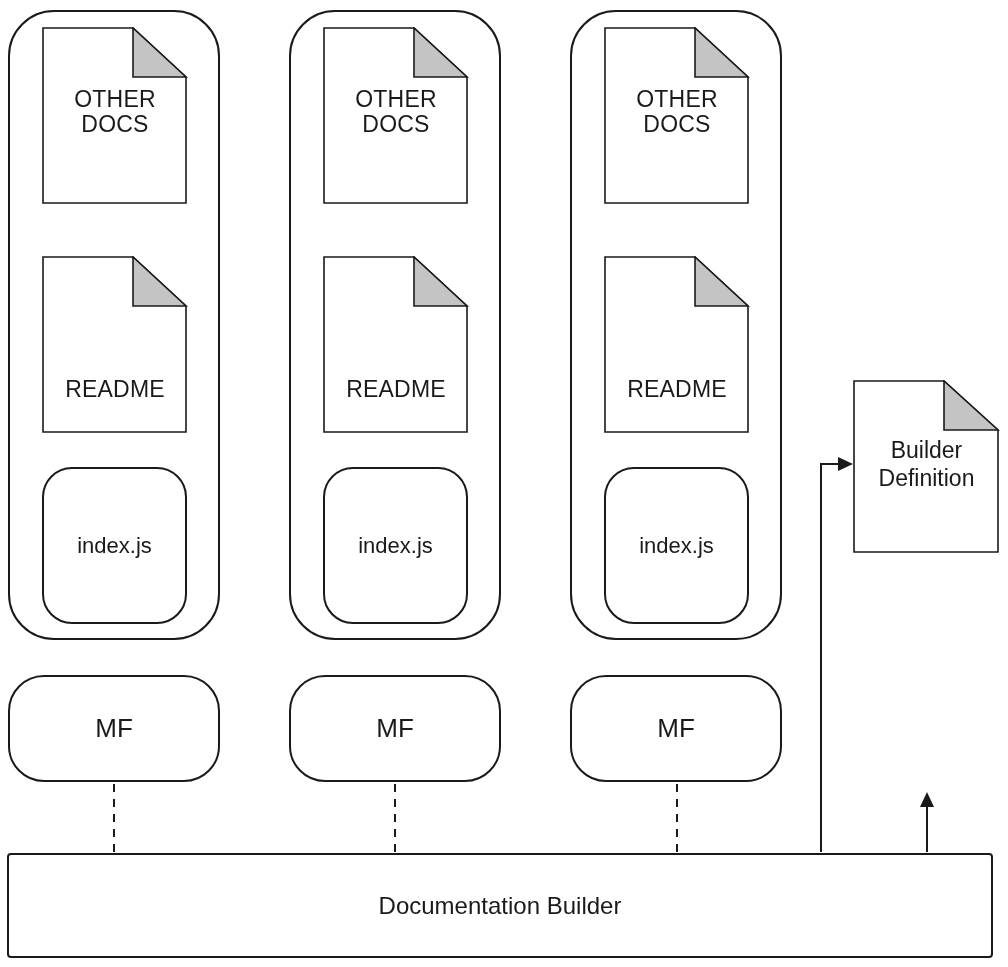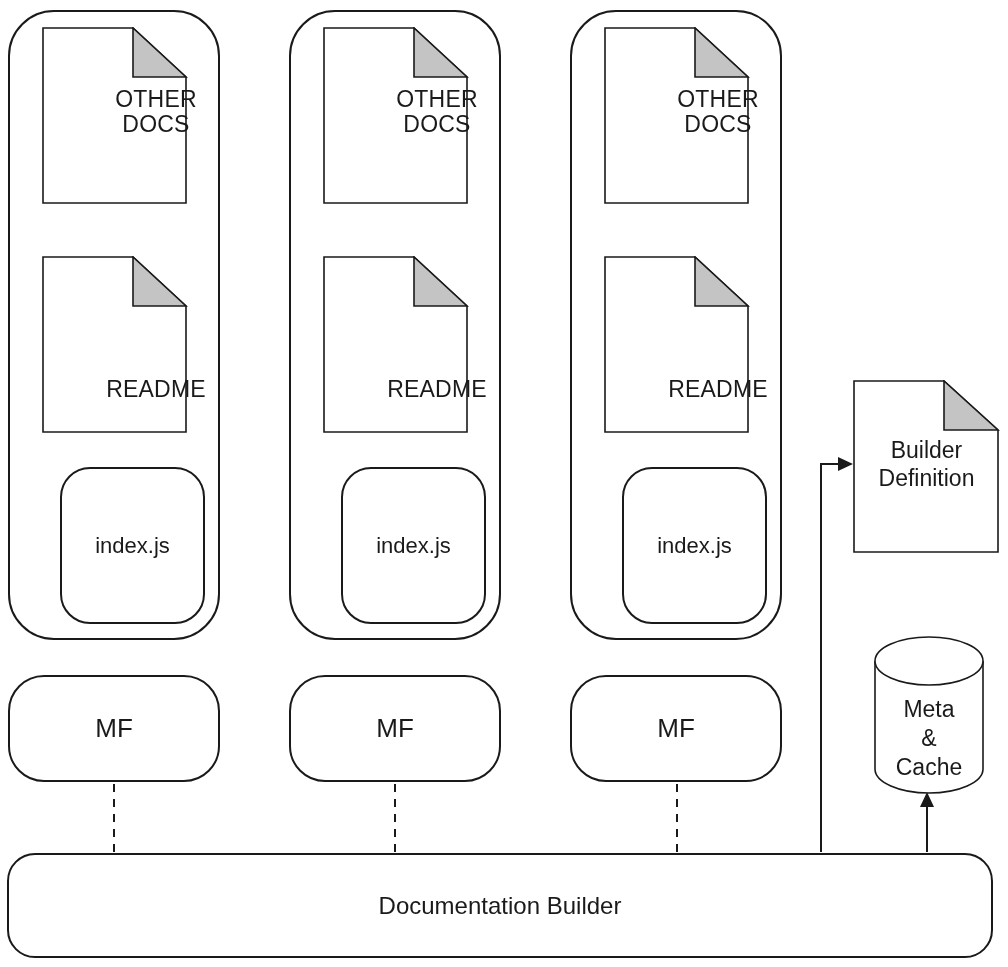--- a/index.html
+++ b/index.html
@@ -52,21 +52,20 @@
   .doc-outline { fill: #ffffff; stroke: var(--stroke, #1a1a1a); stroke-width: 1.6; stroke-linejoin: miter; }
   .doc-fold    { fill: var(--fold, #c4c4c4); stroke: var(--stroke, #1a1a1a); stroke-width: 1.6; stroke-linejoin: miter; }
 
   .doc-label {
     position: absolute;
     text-align: center;
     white-space: pre-line;
     font-size: 23px;
     line-height: 25px;
     letter-spacing: 0.2px;
-    padding-left: 41px;
   }
   .otherdocs-svg, .otherdocs-label { left: 32px; }
   .otherdocs-svg  { top: 15px; width: 146px; height: 178px; }
   .otherdocs-label{ top: 75px; width: 146px; }
   .readme-svg, .readme-label { left: 32px; }
   .readme-svg  { top: 244px; width: 146px; height: 178px; }
   .readme-label{ top: 320px; width: 146px; margin-top: 45px; }
 
   
   .flexcenter {
@@ -77,36 +76,35 @@
     box-sizing: border-box;
     background: #ffffff;
   }
   .index-box {
     position: absolute;
     left: 32px; top: 455px;
     width: 145px; height: 157px;
     border: 2px solid var(--stroke, #1a1a1a);
     border-radius: 30px;
     font-size: 22px;
-    margin-left: 18px;
   }
   .mf-box {
     position: absolute;
     top: 675px;
     width: 212px; height: 107px;
     border: 2px solid var(--stroke, #1a1a1a);
     border-radius: 36px;
     font-size: 26px;
   }
   .builder-box {
     position: absolute;
     left: 7px; top: 853px;
     width: 986px; height: 105px;
     border: 2px solid var(--stroke, #1a1a1a);
-    border-radius: 28px;
+    border-radius: 4px;
     font-size: 24px;
     align-items: center;
   }
 
   
   .layoutdef-wrap {
     position: absolute;
     left: 853px; top: 380px;
     width: 147px; height: 174px;
   }
@@ -230,27 +228,18 @@
 
   <div class="layoutdef-wrap">
     <svg width="147" height="174" viewBox="0 0 147 174">
       <polygon class="doc-outline" points="1,1 91,1 145,50 145,172 1,172"></polygon>
       <polygon class="doc-fold" points="91,1 91,50 145,50"></polygon>
     </svg>
     <div class="layoutdef-label">Builder
 Definition</div>
   </div>
 
-  <div class="cylinder-wrap">
-    <svg width="112" height="162" viewBox="0 0 112 162">
-      <path class="cyl-shape" d="M 2 26 L 2 134 A 54 24 0 0 0 110 134 L 110 26"></path>
-      <ellipse class="cyl-shape" cx="56" cy="26" rx="54" ry="24"></ellipse>
-    </svg>
-    <div class="cylinder-label">Meta
-&amp;
-Cache</div>
-  </div>
 
   <div class="builder-box flexcenter">
     <span>Documentation Builder</span>
   </div>
 
 </div>
 
 </body></html>

